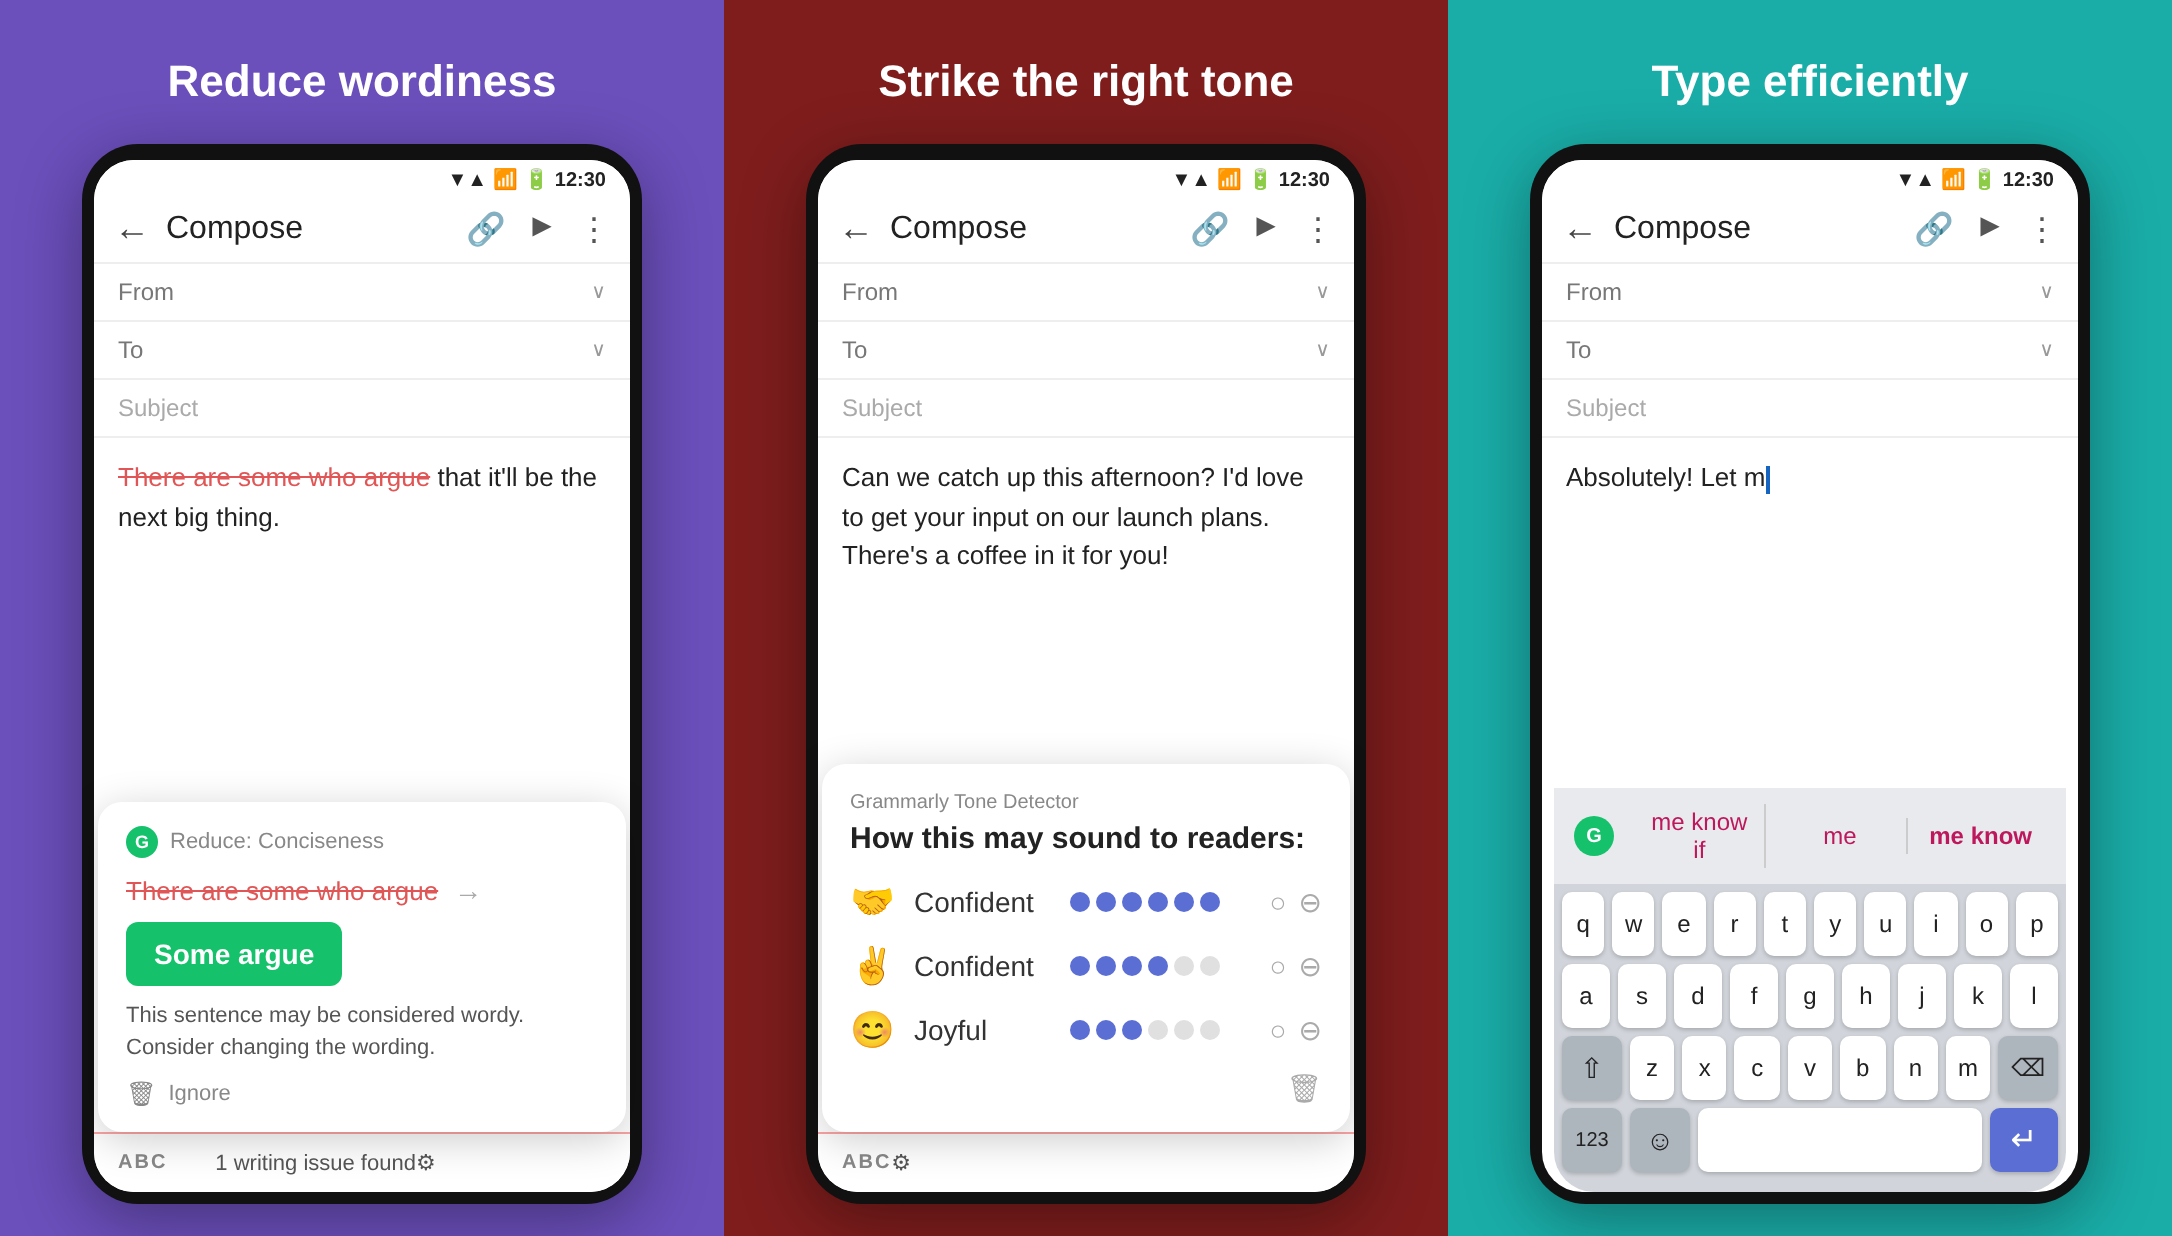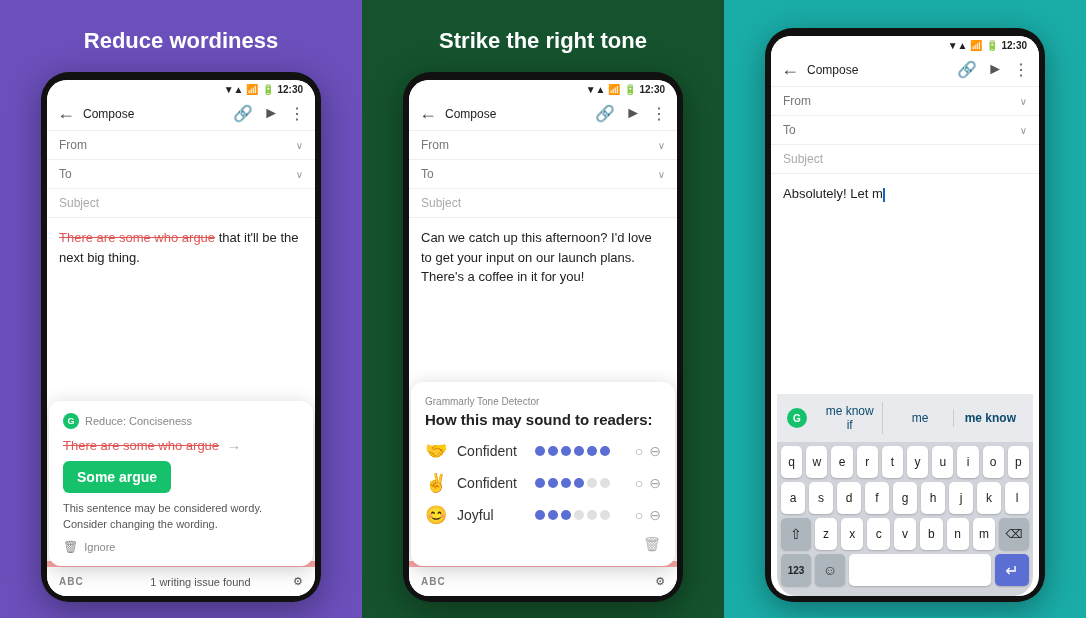--- a/index.html
+++ b/index.html
@@ -14,21 +14,21 @@
     
     .panel {
       flex: 1;
       display: flex;
       flex-direction: column;
       align-items: center;
       padding: 28px 16px 16px;
       position: relative;
     }
     .panel-1 { background: #6B4FBB; }
-    .panel-2 { background: #14532d; }
+    .panel-2 { background: #7f1d1d; }
     .panel-3 { background: #1AADA8; }
 
     .panel-title {
       color: white;
       font-size: 22px;
       font-weight: 700;
       margin-bottom: 18px;
       text-align: center;
     }
 
@@ -81,21 +81,21 @@
       border-bottom: 1px solid #eee;
       background: white;
     }
     .compose-toolbar .back-icon {
       font-size: 18px;
       color: #444;
       margin-right: 8px;
       cursor: pointer;
     }
     .compose-title {
-      font-size: 12px;
+      font-size: 16px;
       font-weight: 500;
       color: #222;
       flex: 1;
     }
     .toolbar-icons {
       display: flex;
       gap: 10px;
       color: #555;
       font-size: 16px;
     }
@@ -210,25 +210,25 @@
       align-items: center;
       gap: 6px;
       font-size: 11px;
       color: #888;
     }
     .trash-icon { font-size: 12px; }
 
     
     .bottom-bar {
       background: white;
-      border-top: 6px solid #fca5a5;
+      border-top: 1px solid #fca5a5;
       padding: 8px 12px;
       display: flex;
       align-items: center;
-      justify-content: space-between;
+      justify-content: flex-start;
       font-size: 11px;
       color: #555;
     }
     .writing-issue {
       display: flex;
       align-items: center;
       gap: 4px;
       margin-left: 24px;
     }
     .abc-badge {
@@ -324,21 +324,21 @@
       color: white;
       font-size: 10px;
       font-weight: 700;
       margin-right: 6px;
       flex-shrink: 0;
     }
     .autocomplete-item {
       flex: 1;
       text-align: center;
       font-size: 12px;
-      color: #0c4a6e;
+      color: #be185d;
       padding: 2px 4px;
       border-right: 1px solid #ccc;
     }
     .autocomplete-item:last-child { border-right: none; }
     .autocomplete-item.active {
       font-weight: 600;
     }
 
     .keyboard-rows {
       padding: 4px 4px 6px;
@@ -587,20 +587,21 @@
 
       <div class="bottom-bar">
         <span class="abc-badge">ABC</span>
         <span>⚙</span>
       </div>
     </div>
   </div>
 </div>
 
 <div class="panel panel-3">
+  <div class="panel-title">Type efficiently</div>
 
   <div class="phone">
     <div class="phone-screen">
 
       <div class="status-bar">
         <div class="status-icons">
           <span>▼▲</span>
           <span>📶</span>
           <span>🔋</span>
           <span>12:30</span>
@@ -677,21 +678,21 @@
             <div class="key">x</div>
             <div class="key">c</div>
             <div class="key">v</div>
             <div class="key">b</div>
             <div class="key">n</div>
             <div class="key">m</div>
             <div class="key backspace">⌫</div>
           </div>
 
           <div class="key-row">
-            <div class="key num" style="font-size:10px;font-weight:bold;">123</div>
+            <div class="key num" style="font-size:10px;">123</div>
             <div class="key emoji-key">☺</div>
             <div class="key spacebar"></div>
             <div class="key action">↵</div>
           </div>
         </div>
       </div>
     </div>
   </div>
 </div>
 

